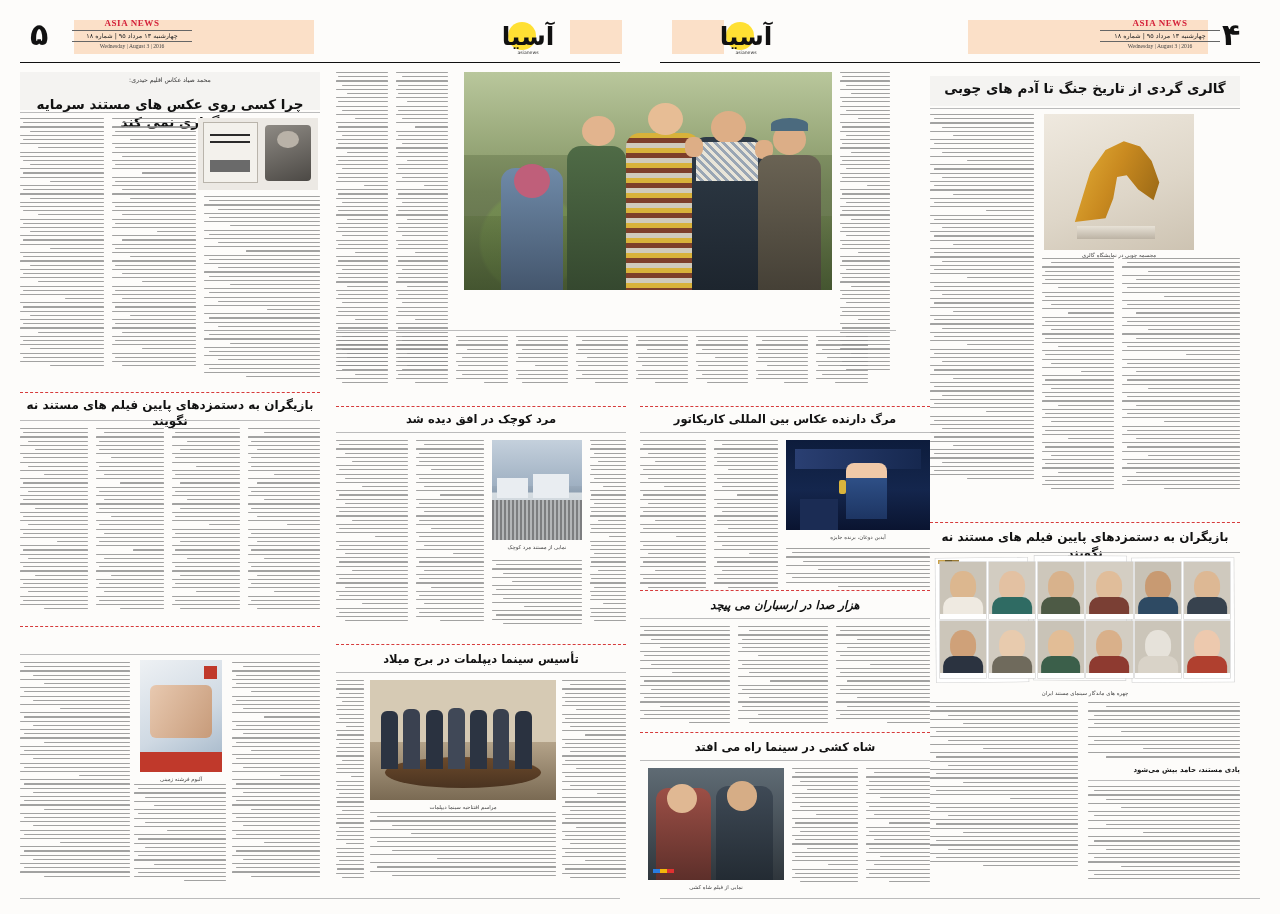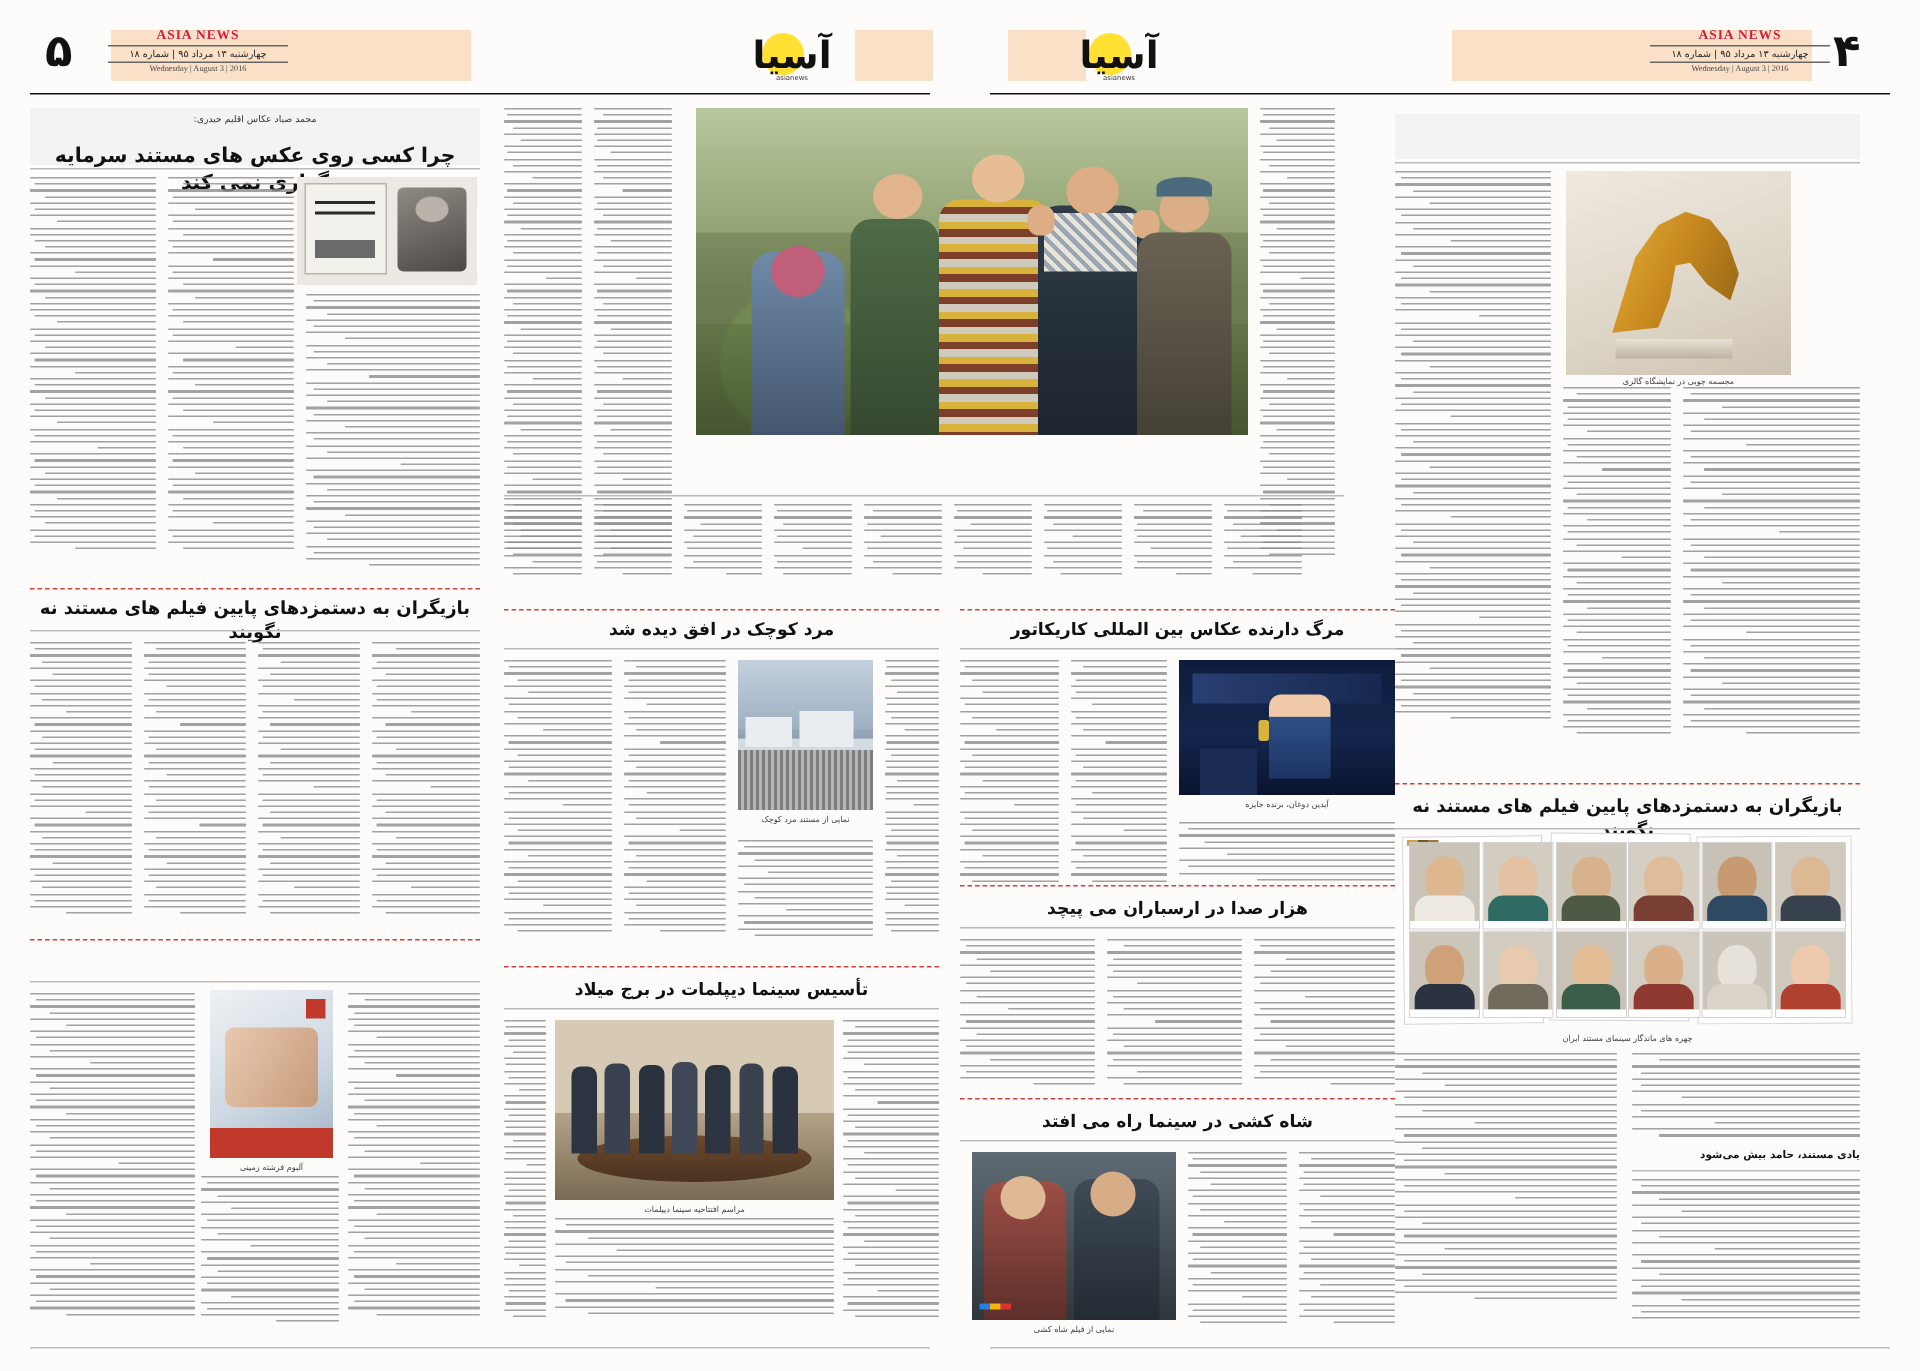--- a/index.html
+++ b/index.html
@@ -1485,21 +1485,21 @@
     <div class="ln s1"></div>
       <div class="ln s4"></div>
       <div class="ln s1"></div>
       <div class="ln s2"></div>
     <div class="ln s1"></div>
       <div class="ln s5"></div>
   </div>
 
   <div class="dashrule" style="left:640px;top:590px;width:290px;"></div>
 
-  <div class="hl sm" style="left:640px;top:598px;width:290px;">هزار صدا در ارسباران می پیچد</div>
+  <div class="hl sm" style="left:640px;top:598px;width:290px;font-style:italic;">هزار صدا در ارسباران می پیچد</div>
   <div class="greyrule" style="left:640px;top:618px;width:290px;"></div>
 
   <div class="col txt" style="left:640px;top:626px;width:90px;height:104px;">
     <div class="ln s1"></div>
       <div class="ln s2"></div>
       <div class="ln s1"></div>
       <div class="ln s3"></div>
     <div class="ln s1"></div>
       <div class="ln s4"></div>
       <div class="ln s1"></div>
@@ -1647,20 +1647,21 @@
       <div class="ln s4"></div>
       <div class="ln s1"></div>
       <div class="ln s3"></div>
     <div class="ln s1"></div>
       <div class="ln s2"></div>
       <div class="ln s1"></div>
       <div class="ln s5"></div>
   </div>
 
   <div class="tint" style="left:930px;top:76px;width:310px;height:30px;"></div>
+  <div class="hl med" style="left:930px;top:80px;width:310px;">گالری گردی از تاریخ جنگ تا آدم های چوبی</div>
   <div class="greyrule" style="left:930px;top:108px;width:310px;"></div>
 
   <div class="photo ph-sculpt" style="left:1044px;top:114px;width:150px;height:136px;">
     <div class="sculpt"></div>
     <div class="sculpt-base"></div>
   </div>
   <div class="cap" style="left:1044px;top:252px;width:150px;">مجسمه چوبی در نمایشگاه گالری</div>
 
   <div class="col txt" style="left:930px;top:114px;width:104px;height:390px;">
     <div class="ln s1"></div>

